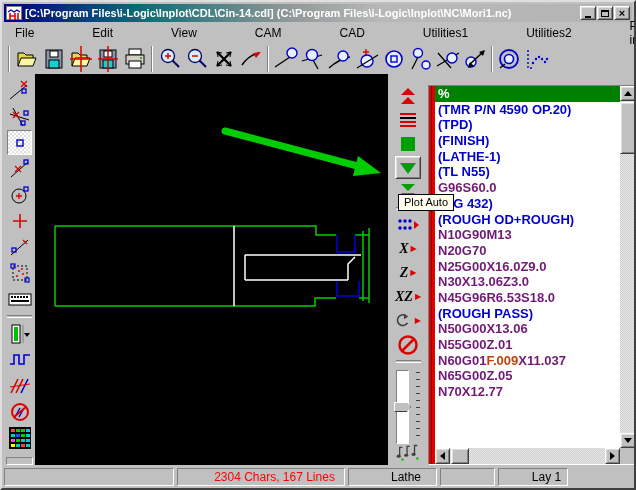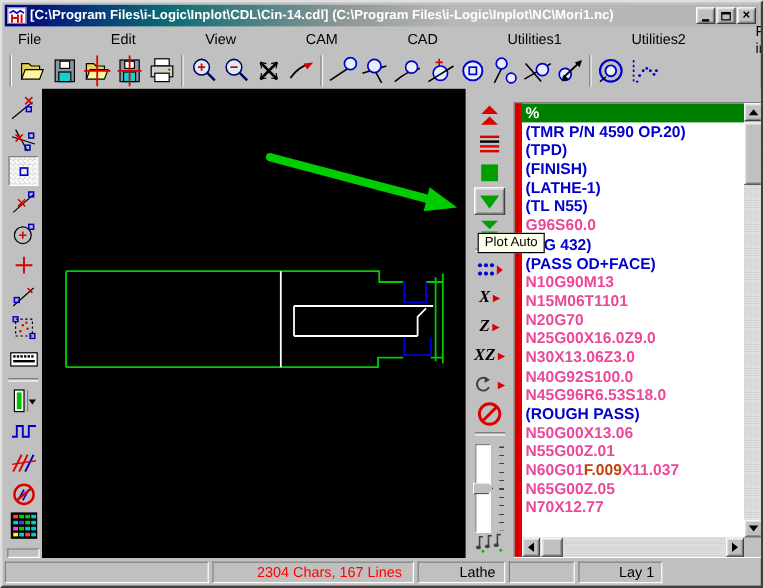--- a/index.html
+++ b/index.html
@@ -58,21 +58,21 @@
   .nc-panel { position:absolute; left:426px; top:72px; width:208px; height:391px; background:#c0c0c0; }
   .nc-field { position:absolute; left:0; top:11px; width:208px; height:380px;
     border:1px solid; border-color:#808080 #fff #fff #808080; }
   .nc-stripe { position:absolute; left:0; top:0; width:6px; height:378px;
     background:linear-gradient(90deg,#e00000 0 2px,#7a0000 2px 3px,#e00000 3px 6px); }
   .nc-text { position:absolute; left:6px; top:0; width:185px; height:362px; background:#fff;
     overflow:hidden; font-size:13px; font-weight:bold; line-height:15.7px; white-space:nowrap; }
   .nc-line { padding-left:3px; height:15.7px; }
   .nc-line.nc-sel { background:#008000; }
   .nc-line.nc-sel span { color:#fff; }
-  .nc-comment { color:#0000cc; } .nc-code { color:#ec4899; } .nc-feed { color:#c2410c; }
+  .nc-comment { color:#0000cc; } .nc-code { color:#701a75; } .nc-feed { color:#c2410c; }
   
   .sb-btn { position:absolute; background:#c0c0c0; border:1px solid; border-color:#fff #404040 #404040 #fff;
     box-shadow:inset 1px 1px 0 #dfdfdf, inset -1px -1px 0 #808080;
     display:flex; align-items:center; justify-content:center; }
   .vscroll { position:absolute; left:191px; top:0; width:16px; height:362px; background:#dcdcdc;
     background-image:repeating-conic-gradient(#e8e8e8 0% 25%, #cfcfcf 0% 50%); background-size:2px 2px; }
   .v-up { left:0; top:0; width:16px; height:15px; }
   .v-thumb { position:absolute; left:0; top:16px; width:16px; height:52px; background:#c0c0c0;
     border:1px solid; border-color:#fff #404040 #404040 #fff; box-shadow:inset 1px 1px 0 #dfdfdf, inset -1px -1px 0 #808080; }
   .v-down { left:0; top:347px; width:16px; height:15px; }
@@ -510,27 +510,25 @@
       <div class="nc-stripe"></div>
       <div class="nc-text">
           <div class="nc-line nc-sel"><span class="nc-code">%</span></div>
           <div class="nc-line"><span class="nc-comment">(TMR P/N 4590 OP.20)</span></div>
           <div class="nc-line"><span class="nc-comment">(TPD)</span></div>
           <div class="nc-line"><span class="nc-comment">(FINISH)</span></div>
           <div class="nc-line"><span class="nc-comment">(LATHE-1)</span></div>
           <div class="nc-line"><span class="nc-comment">(TL N55)</span></div>
           <div class="nc-line"><span class="nc-code">G96S60.0</span></div>
           <div class="nc-line"><span class="nc-comment">(MG 432)</span></div>
-          <div class="nc-line"><span class="nc-comment">(PASS OD+FACE)</span></div>
+          <div class="nc-line"><span class="nc-comment">(ROUGH OD+ROUGH)</span></div>
           <div class="nc-line"><span class="nc-code">N10G90M13</span></div>
-          <div class="nc-line"><span class="nc-code">N15M06T1101</span></div>
           <div class="nc-line"><span class="nc-code">N20G70</span></div>
           <div class="nc-line"><span class="nc-code">N25G00X16.0Z9.0</span></div>
           <div class="nc-line"><span class="nc-code">N30X13.06Z3.0</span></div>
-          <div class="nc-line"><span class="nc-code">N40G92S100.0</span></div>
           <div class="nc-line"><span class="nc-code">N45G96R6.53S18.0</span></div>
           <div class="nc-line"><span class="nc-comment">(ROUGH PASS)</span></div>
           <div class="nc-line"><span class="nc-code">N50G00X13.06</span></div>
           <div class="nc-line"><span class="nc-code">N55G00Z.01</span></div>
           <div class="nc-line"><span class="nc-code">N60G01</span><span class="nc-feed">F.009</span><span class="nc-code">X11.037</span></div>
           <div class="nc-line"><span class="nc-code">N65G00Z.05</span></div>
           <div class="nc-line"><span class="nc-code">N70X12.77</span></div>
         </div>
       <div class="vscroll">
         <div class="sb-btn v-up">
@@ -552,18 +550,18 @@
       </div>
       <div class="sb-corner"></div>
     </div>
   </div>
 
   <div class="tooltip">Plot Auto</div>
 
   <div class="statusbar">
     <div class="spanel" style="width:170px"></div>
     <div class="spanel red" style="width:168px">2304 Chars, 167 Lines</div>
-    <div class="spanel" style="width:73px">Lathe</div>
+    <div class="spanel" style="width:89px">Lathe</div>
     <div class="spanel" style="width:55px"></div>
     <div class="spanel" style="width:70px">Lay 1</div>
   </div>
 
 </div>
 
 </body></html>

